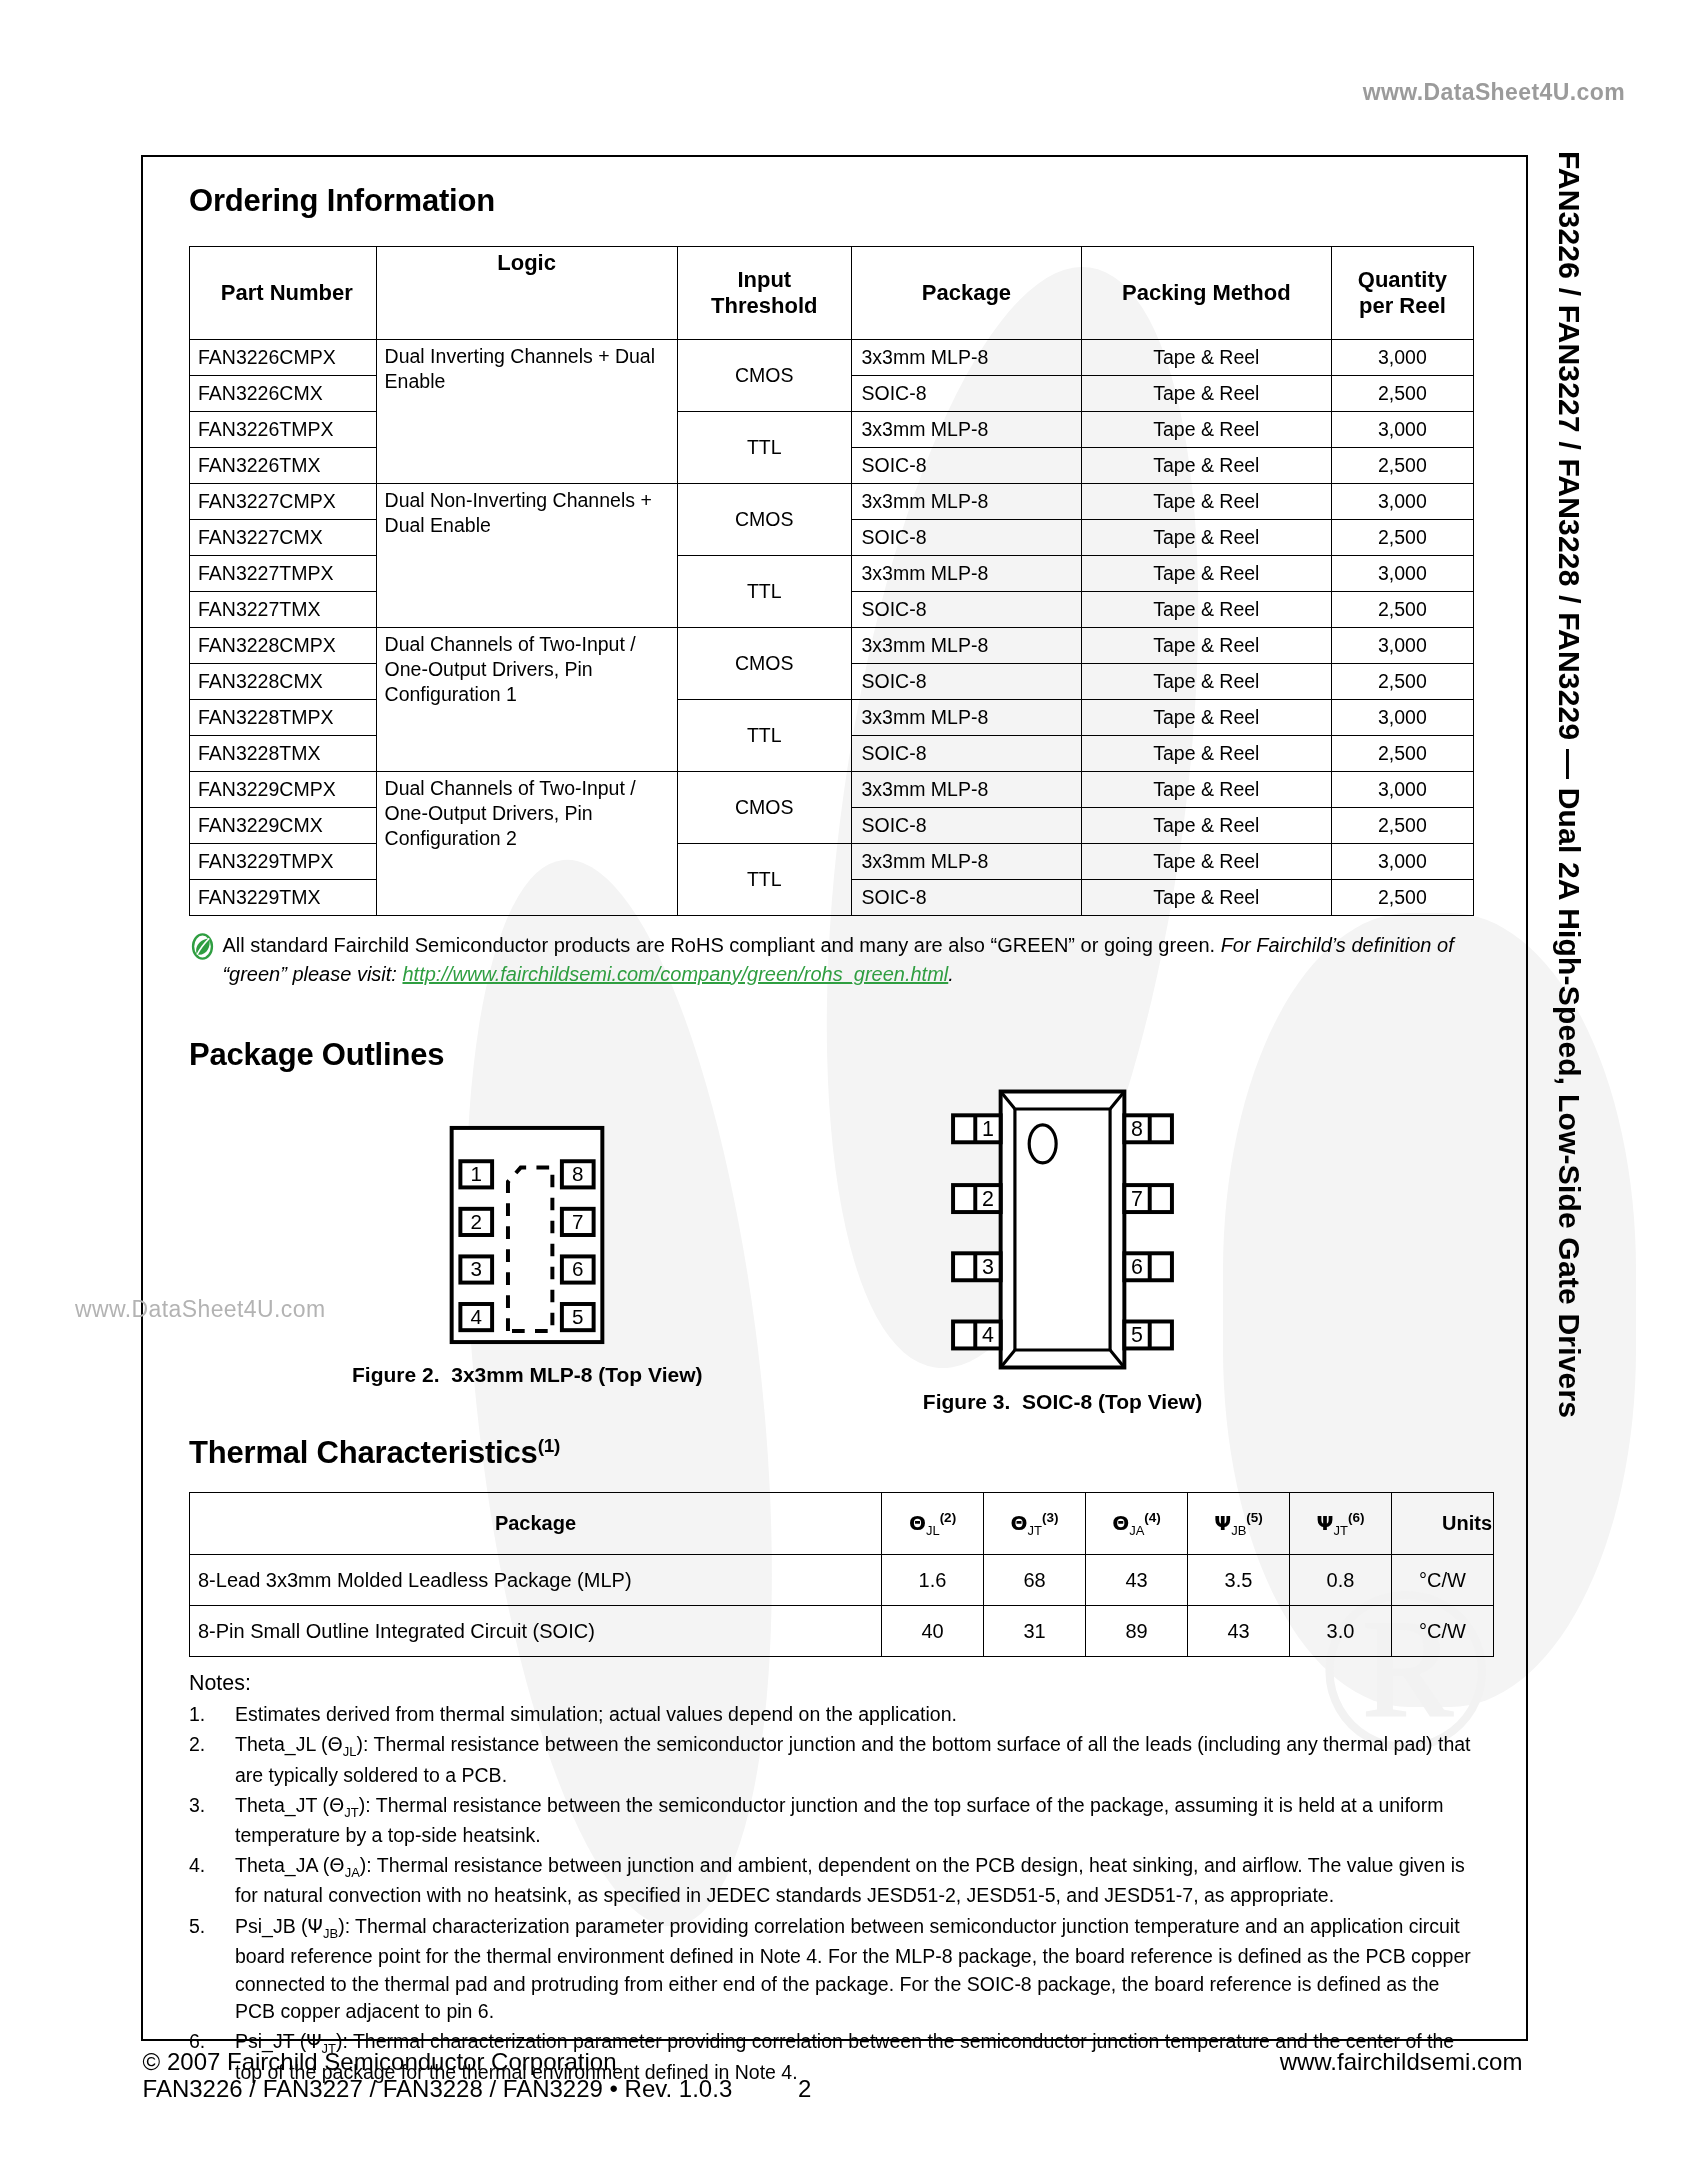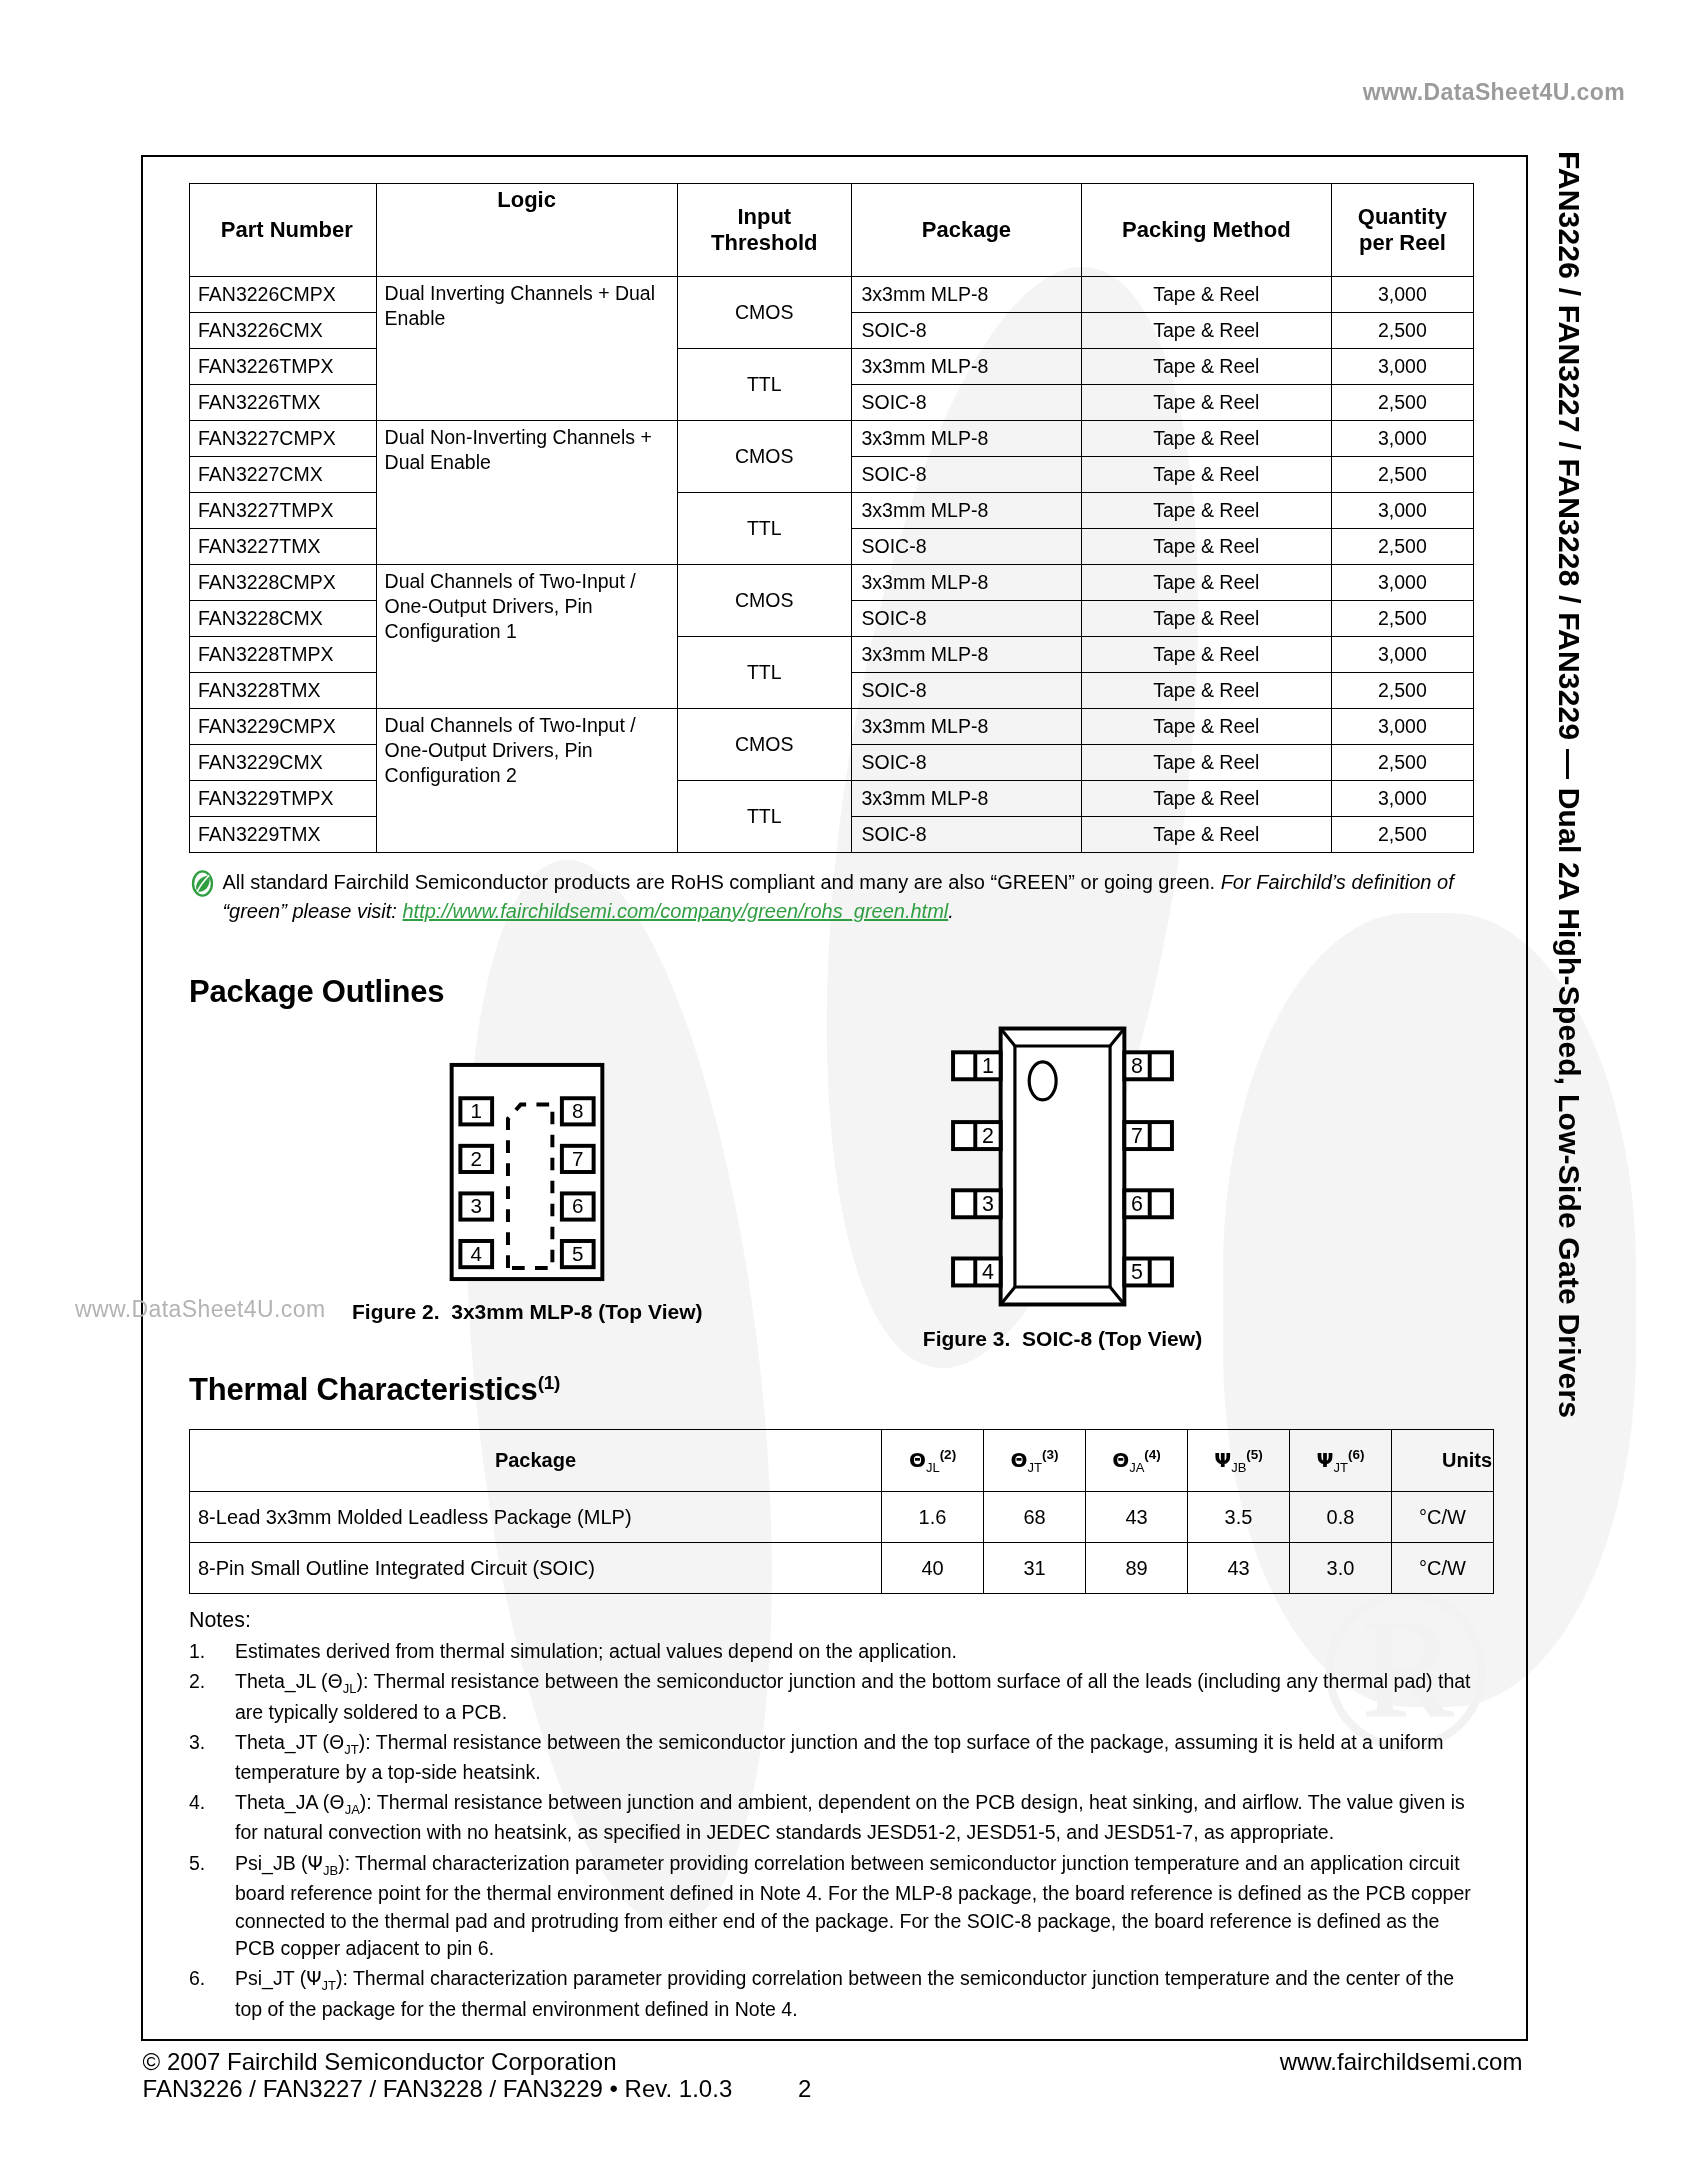--- a/index.html
+++ b/index.html
@@ -138,20 +138,21 @@
 
 <div class="wm wm-top">www.DataSheet4U.com</div>
 <div class="wm wm-left">www.DataSheet4U.com</div>
 
 <div class="frame"></div>
 
 <div class="sidebar-title">FAN3226 / FAN3227 / FAN3228 / FAN3229 — Dual 2A High-Speed, Low-Side Gate Drivers</div>
 
 <div class="content">
 
+  <h2 class="section">Ordering Information</h2>
 
   <table class="ord">
     <thead>
       <tr>
         <th class="c-part">Part Number</th>
         <th class="c-logic">Logic</th>
         <th class="c-thr">
           <span>Input</span><br>
           <span>Threshold</span>
         </th>

